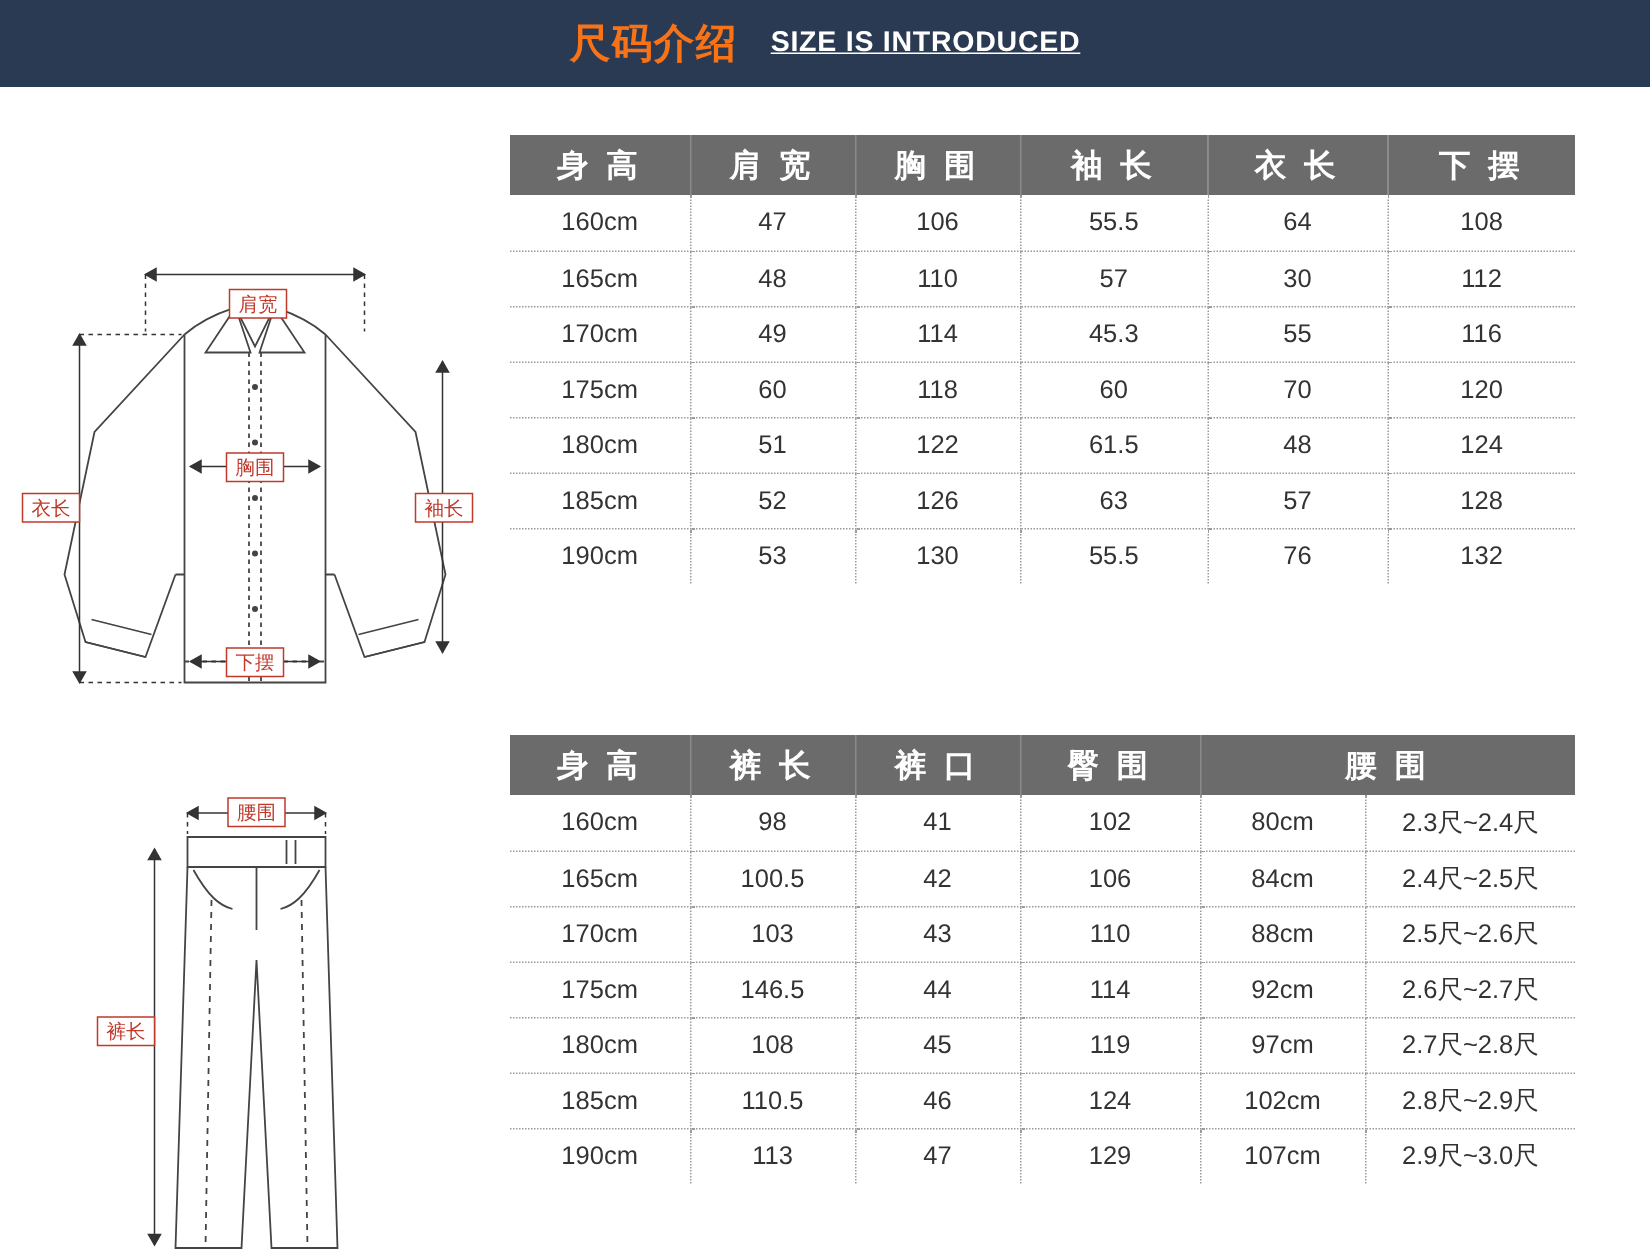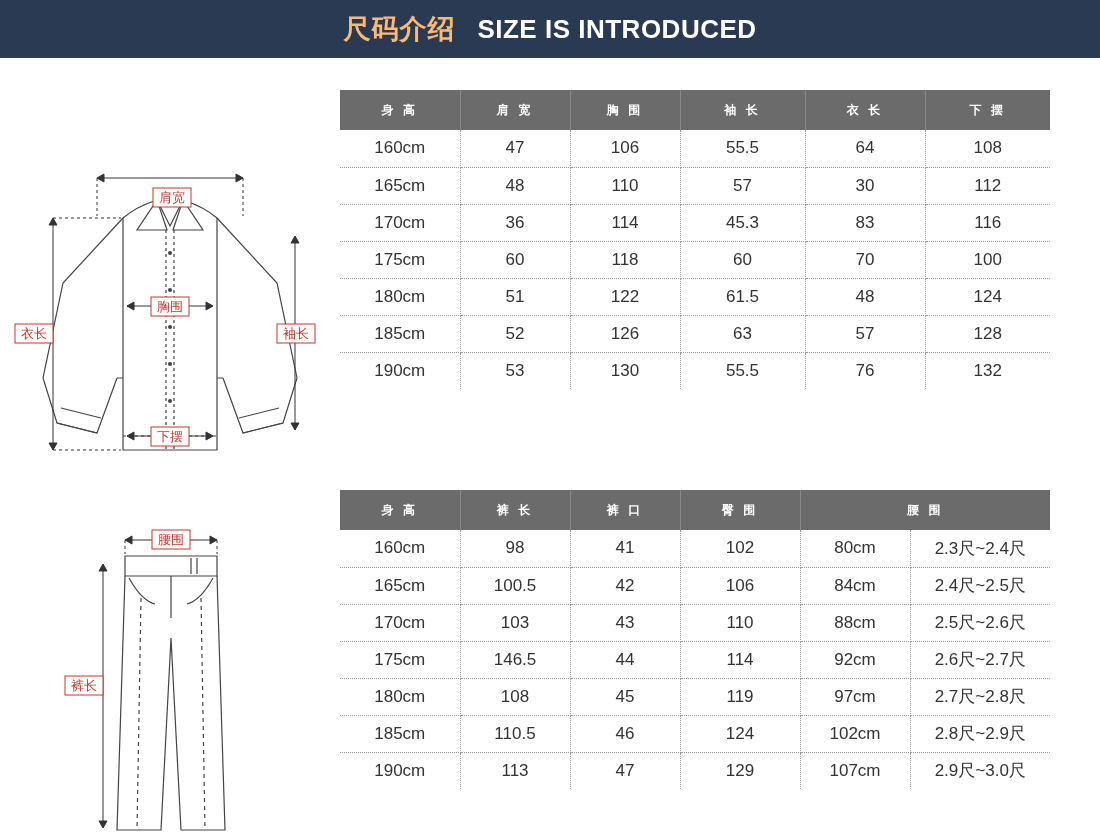--- a/index.html
+++ b/index.html
@@ -15,68 +15,69 @@
   
   .header {
     height:58px;
     background:#2b3a53;
     display:flex;
     align-items:center;
     justify-content:center;
     gap:22px;
   }
   .header .cn {
-    color:#fdba74;
+    color:#f97316;
     font-size:27px;
     font-weight:bold;
     letter-spacing:1px;
   }
   .header .en {
     color:#ffffff;
-    font-size:26px;
+    font-size:19px;
     font-weight:bold;
     letter-spacing:0.5px;
+    text-decoration:underline;
   }
 
   
   .body-wrap {
     position:relative;
     width:1100px;
     height:779px;
   }
   .block {
     position:absolute;
     display:flex;
   }
   .block-shirt { top:20px; left:0; width:1100px; height:390px; }
   .block-pants { top:420px; left:0; width:1100px; height:359px; }
 
   .figure-col {
     width:340px;
     position:relative;
     display:flex;
-    align-items:flex-start;
+    align-items:center;
     justify-content:center;
   }
   .table-col {
     flex:1;
     padding-right:50px;
     padding-top:12px;
   }
 
   
   table.size {
     border-collapse:collapse;
     width:710px;
     table-layout:fixed;
   }
   table.size thead th {
     background:#6b6b6b;
     color:#ffffff;
-    font-size:12px;
+    font-size:21px;
     font-weight:bold;
     height:40px;
     letter-spacing:3px;
     text-align:center;
     border-right:1px solid #8a8a8a;
   }
   table.size thead th:last-child { border-right:none;margin-left:16px; }
   table.size tbody td {
     height:37px;
     text-align:center;
@@ -214,33 +215,33 @@
           <tr>
             <td>165cm</td>
             <td>48</td>
             <td>110</td>
             <td>57</td>
             <td>30</td>
             <td>112</td>
           </tr>
           <tr>
             <td>170cm</td>
-            <td>36</td>
+            <td>49</td>
             <td>114</td>
             <td>45.3</td>
-            <td>83</td>
+            <td>55</td>
             <td>116</td>
           </tr>
           <tr>
             <td>175cm</td>
             <td>60</td>
             <td>118</td>
             <td>60</td>
             <td>70</td>
-            <td>100</td>
+            <td>120</td>
           </tr>
           <tr>
             <td>180cm</td>
             <td>51</td>
             <td>122</td>
             <td>61.5</td>
             <td>48</td>
             <td>124</td>
           </tr>
           <tr>

